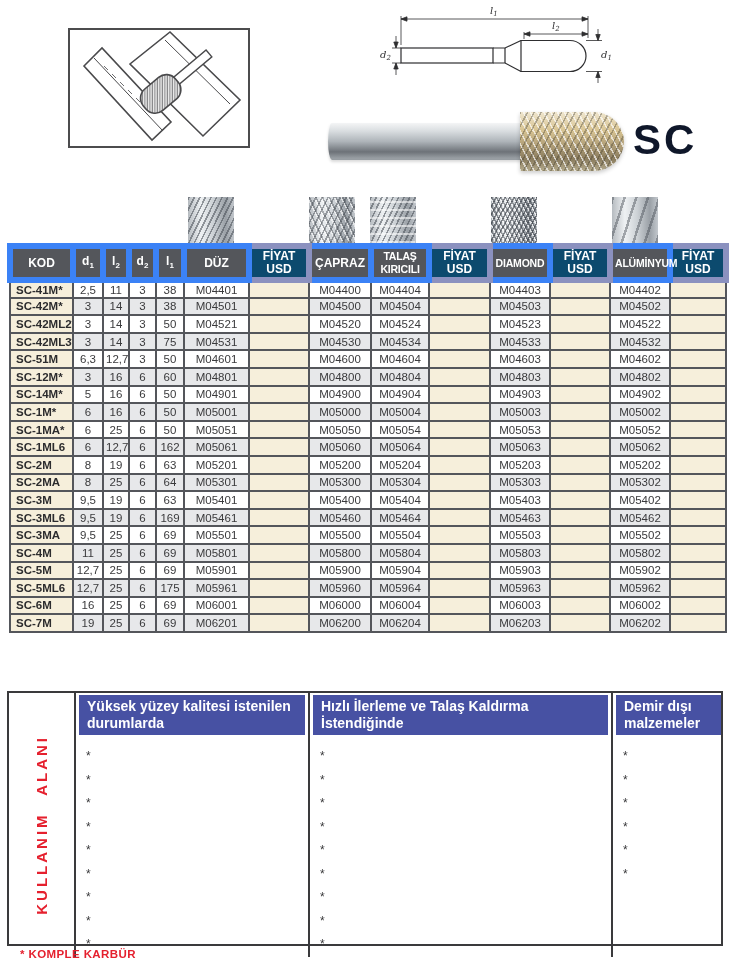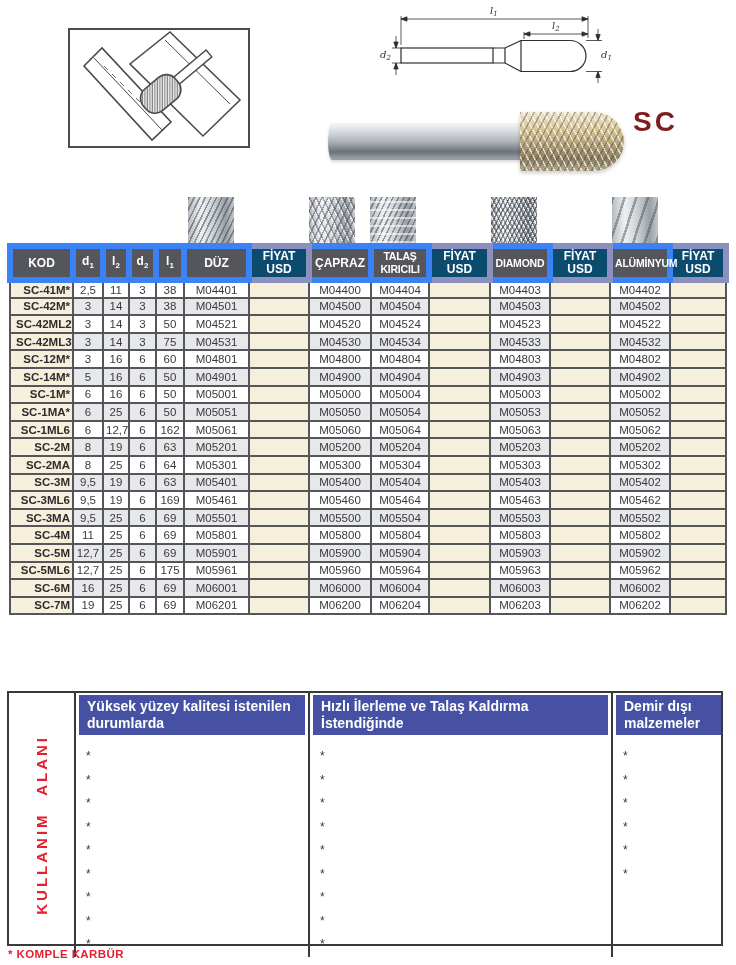--- a/index.html
+++ b/index.html
@@ -19,22 +19,22 @@
            border-radius:4px 0 0 4px / 50% 0 0 50%;
            background:linear-gradient(#f4f5f6 0%, #d9dde0 22%, #aeb4b9 50%, #6d7278 78%, #989ea3 95%);
            box-shadow:0 2px 3px rgba(0,0,0,.15); }
   .head { position:absolute; left:520px; top:112px; width:104px; height:59px;
           border-radius:0 30px 30px 0 / 0 50% 50% 0;
           background:
             repeating-linear-gradient(118deg, rgba(60,55,40,.35) 0 1.5px, rgba(255,255,255,0) 1.5px 6px),
             repeating-linear-gradient(62deg, rgba(255,255,255,.65) 0 1.5px, rgba(0,0,0,0) 1.5px 6px),
             linear-gradient(#efe6cf 0%, #d9c594 30%, #b3a179 55%, #8a7c5e 80%, #b5ab8d 100%);
           box-shadow:0 2px 4px rgba(0,0,0,.2); }
-  .sc-label { position:absolute; left:633px; top:106px; font-size:28px; font-weight:bold;
-              letter-spacing:3px; color:#7f1d1d; }
+  .sc-label { position:absolute; left:633px; top:116px; font-size:42px; font-weight:bold;
+              letter-spacing:3px; color:#0f172a; }
 
   
   .cut { position:absolute; top:197px; width:46px; height:46px; }
   .cut-duz    { left:188px; background:
       repeating-linear-gradient(116deg, rgba(70,76,84,.55) 0 1.6px, rgba(255,255,255,.0) 1.6px 5px),
       linear-gradient(90deg,#b6bbc0,#eef1f3 28%,#ccd1d5 55%,#9aa0a6 82%,#c3c8cd); }
   .cut-capraz { left:309px; background:
       repeating-linear-gradient(116deg, rgba(70,76,84,.5) 0 1.5px, rgba(255,255,255,0) 1.5px 5.5px),
       repeating-linear-gradient(64deg, rgba(255,255,255,.6) 0 1.5px, rgba(40,45,52,.35) 1.5px 3px, rgba(255,255,255,0) 3px 6px),
       linear-gradient(90deg,#b6bbc0,#eef1f3 28%,#ccd1d5 55%,#9aa0a6 82%,#c3c8cd); }
@@ -56,21 +56,21 @@
                border:2px solid #323234; }
   .spec th { background:#54565b; color:#fff; font-weight:bold; font-size:12px;
              line-height:13px; text-align:center; vertical-align:middle;
              height:31px; border:6px solid #3b82f6; padding:1px 2px; }
   .spec th.blue { background:#0c4a6e; border-color:#8b91bf; }
   .spec th.small { font-size:10.5px; letter-spacing:-0.2px; }
   .spec td { height:17.6px; border:2px solid #54565b; font-size:11.5px;
              text-align:center; vertical-align:middle; background:#fff; padding:0 2px;
              white-space:nowrap; overflow:hidden; }
   .spec td.c-kod { background:#f6efdb; font-weight:bold; font-size:11.5px;
-                   text-align:right; padding-left:5px; color:#2c2c2e; }
+                   text-align:left; padding-left:5px; color:#2c2c2e; }
   .spec td.c-price { background:#f6efdb; }
   .spec tbody tr:nth-child(even) td.c-num,
   .spec tbody tr:nth-child(even) td.c-code { background:#e7e8ea; }
   .subsc { font-size:8px; vertical-align:-3px; }
 
   
   .usage { position:absolute; left:7px; top:691px; width:716px; height:255px;
            border:2px solid #3a3a3c; display:grid;
            grid-template-columns:65px 234px 303px 1fr; background:#fff; }
   .u-side { display:flex; align-items:center; justify-content:center; }
@@ -79,21 +79,21 @@
               letter-spacing:3px; word-spacing:10px; }
   .u-col { border-left:2px solid #3a3a3c; display:flex; flex-direction:column; }
   .u-head { background:#4751a3; color:#fff; font-weight:bold; font-size:14px;
             line-height:17px; min-height:40px; margin:2px 3px 0 3px;
             display:flex; align-items:center; padding:3px 8px; }
   .u-col:last-child .u-head { margin-right:0; }
   .u-list { flex:1; padding:10px 4px 0 10px; }
   .u-item { font-size:12px; line-height:23.5px; color:#38383a; white-space:nowrap; }
   .u-item .bullet { margin-right:5px; }
 
-  .footnote { position:absolute; left:8px; top:948px; color:#e5202e;
+  .footnote { position:absolute; left:20px; top:948px; color:#e5202e;
               font-weight:bold; font-size:11.5px; letter-spacing:0.4px; }
 
   
   .dim-label { position:absolute; font-family:"DejaVu Serif", serif; font-style:italic;
                font-size:10px; color:#2e2e30; }
   .dim-label .subsc { font-size:7px; vertical-align:-2px; }
 </style>
 </head>
 <body>
 
@@ -265,20 +265,36 @@
         <td class="c-price"></td>
         <td class="c-code">M04530</td>
         <td class="c-code">M04534</td>
         <td class="c-price"></td>
         <td class="c-code">M04533</td>
         <td class="c-price"></td>
         <td class="c-code">M04532</td>
         <td class="c-price"></td>
       </tr>
         <tr>
+        <td class="c-kod">SC-51M</td>
+        <td class="c-num">6,3</td>
+        <td class="c-num">12,7</td>
+        <td class="c-num">3</td>
+        <td class="c-num">50</td>
+        <td class="c-code">M04601</td>
+        <td class="c-price"></td>
+        <td class="c-code">M04600</td>
+        <td class="c-code">M04604</td>
+        <td class="c-price"></td>
+        <td class="c-code">M04603</td>
+        <td class="c-price"></td>
+        <td class="c-code">M04602</td>
+        <td class="c-price"></td>
+      </tr>
+        <tr>
         <td class="c-kod">SC-12M*</td>
         <td class="c-num">3</td>
         <td class="c-num">16</td>
         <td class="c-num">6</td>
         <td class="c-num">60</td>
         <td class="c-code">M04801</td>
         <td class="c-price"></td>
         <td class="c-code">M04800</td>
         <td class="c-code">M04804</td>
         <td class="c-price"></td>

